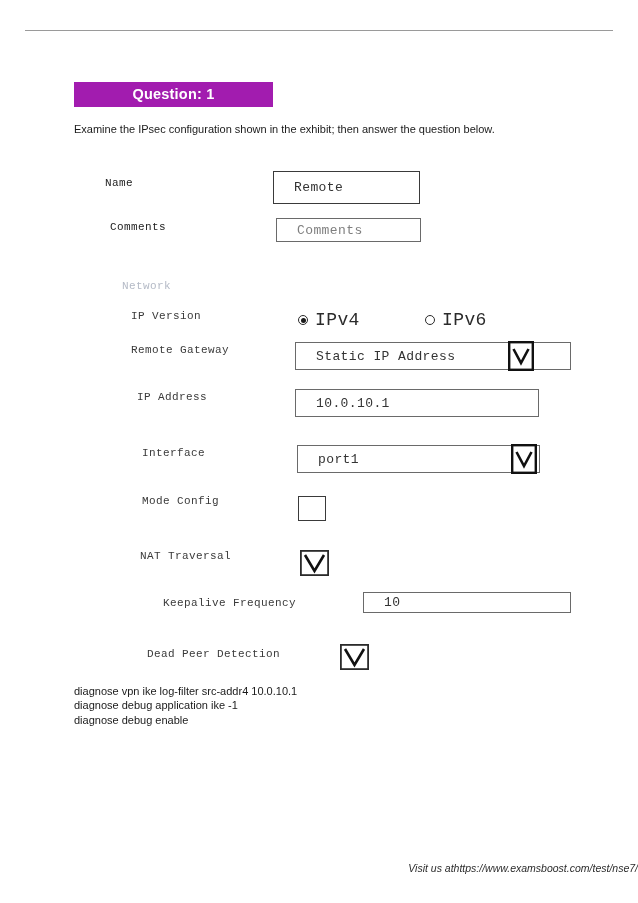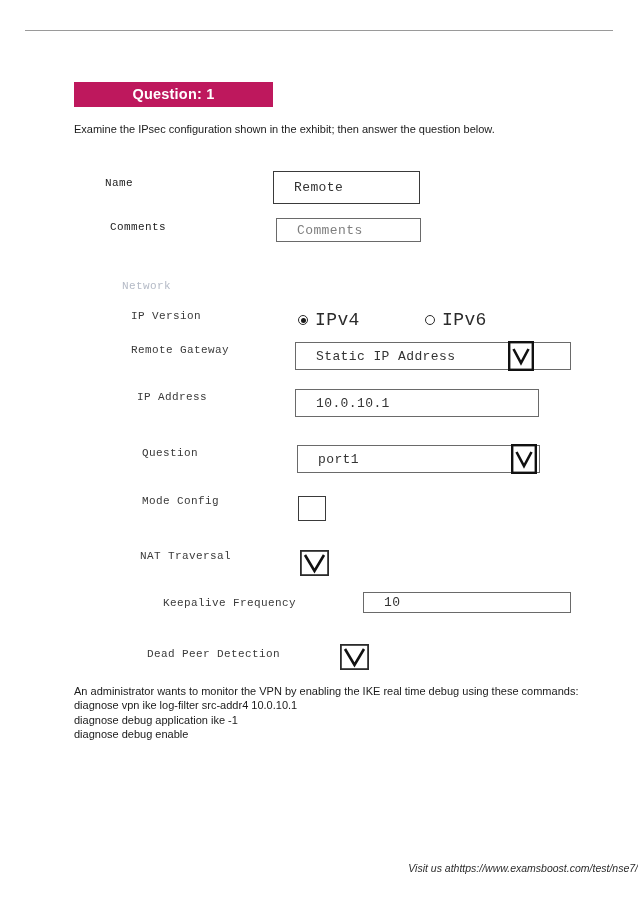--- a/index.html
+++ b/index.html
@@ -31,21 +31,21 @@
     background: #9a9a9a;
   }
 
   
   .q-banner {
     position: absolute;
     left: 74px;
     top: 82px;
     width: 199px;
     height: 25px;
-    background: #be185d;
+    background: #a21caf;
     color: #ffffff;
     font-weight: bold;
     font-size: 14.5px;
     line-height: 25px;
     text-align: center;
     letter-spacing: 0.2px;
   }
 
   
   .intro {
@@ -204,21 +204,21 @@
     <div class="chev" style="left:508px; top:181px;">
       <svg width="26" height="30" viewBox="0 0 26 30">
         <rect x="1.2" y="1.2" width="23.6" height="27.6" fill="#ffffff" stroke="#111" stroke-width="2.4"></rect>
         <path d="M5.5 8 L13 22 L20.5 8" fill="none" stroke="#111" stroke-width="2.6"></path>
       </svg>
     </div>
 
     <div class="lbl" style="left:137px; top:231px;">IP Address</div>
     <div class="box thin" style="left:295px; top:229px; width:244px; height:28px;">10.0.10.1</div>
 
-    <div class="lbl" style="left:142px; top:287px;">Question</div>
+    <div class="lbl" style="left:142px; top:287px;">Interface</div>
     <div class="box thin" style="left:297px; top:285px; width:243px; height:28px;">port1</div>
     <div class="chev" style="left:511px; top:284px;">
       <svg width="26" height="30" viewBox="0 0 26 30">
         <rect x="1.2" y="1.2" width="23.6" height="27.6" fill="#ffffff" stroke="#111" stroke-width="2.4"></rect>
         <path d="M5.5 8 L13 22 L20.5 8" fill="none" stroke="#111" stroke-width="2.6"></path>
       </svg>
     </div>
 
     <div class="lbl" style="left:142px; top:335px;">Mode Config</div>
     <div class="cbox" style="left:298px; top:336px; width:28px; height:25px;"></div>
@@ -238,21 +238,20 @@
     <div class="cbox" style="left:340px; top:484px; width:29px; height:26px; border:none;">
       <svg width="29" height="26" viewBox="0 0 29 26">
         <rect x="0.9" y="0.9" width="27.2" height="24.2" fill="#ffffff" stroke="#2b2b2b" stroke-width="1.8"></rect>
         <path d="M5 5 L14.5 21 L24 5" fill="none" stroke="#111" stroke-width="2.6"></path>
       </svg>
     </div>
 
   </div>
 
   <div class="para">
-    <div>An administrator wants to monitor the VPN by enabling the IKE real time debug using these commands:</div>
     <div>diagnose vpn ike log-filter src-addr4 10.0.10.1</div>
     <div>diagnose debug application ike -1</div>
     <div>diagnose debug enable</div>
   </div>
 
   <div class="footer">Visit us athttps://www.examsboost.com/test/nse7/</div>
 
 </div>
 
 </body></html>

